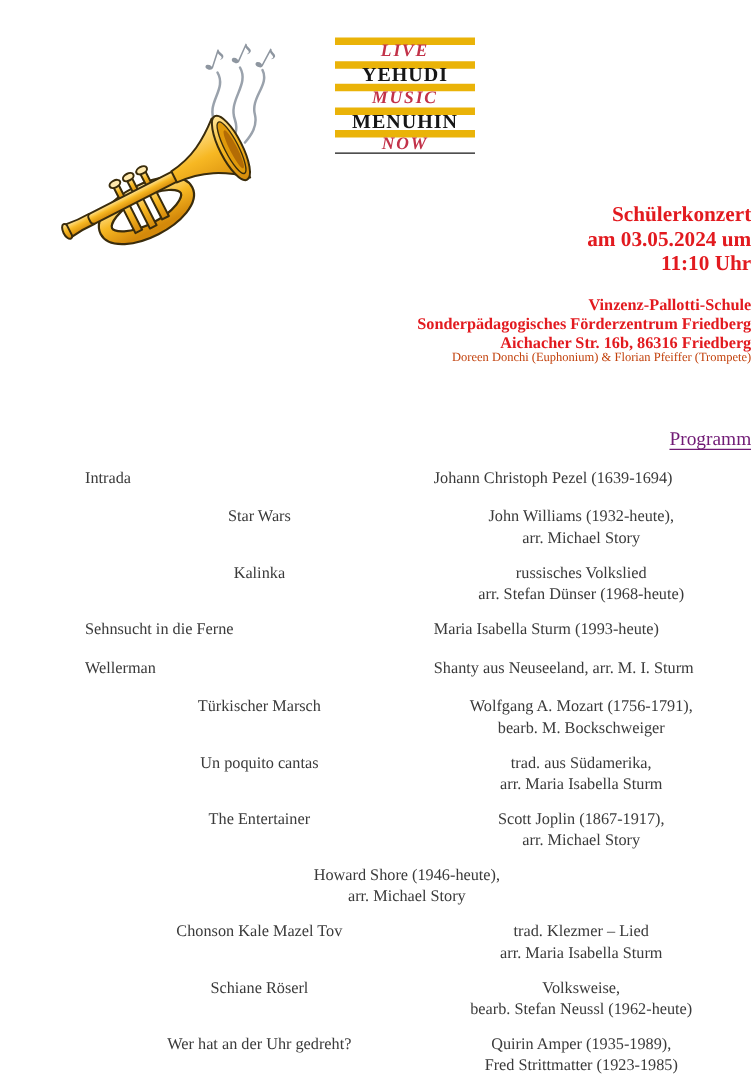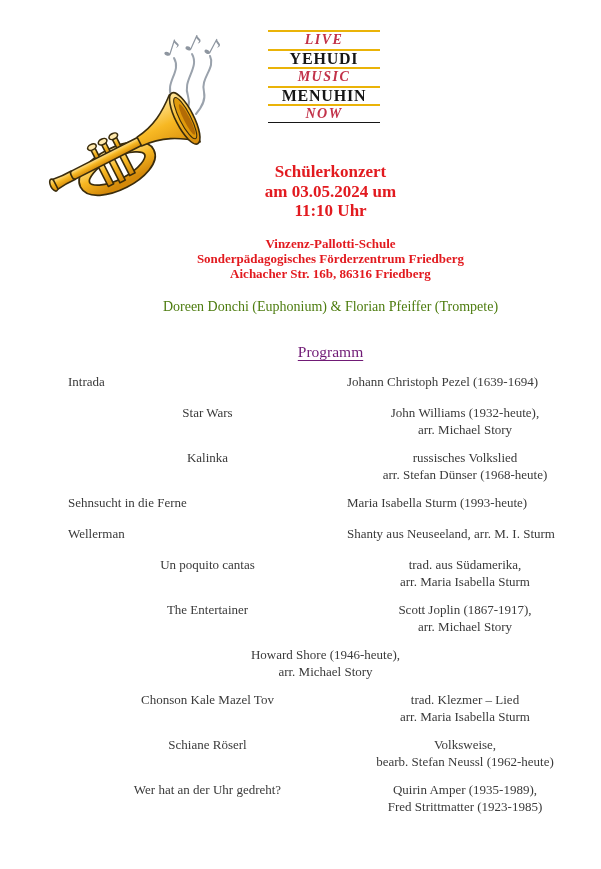--- a/index.html
+++ b/index.html
@@ -12,42 +12,42 @@
   }
   .page{position:absolute;inset:0;}
 
   
   .trumpet-art{position:absolute;left:28px;top:18px;width:205px;height:180px;}
 
   
   .logo{position:absolute;left:268px;top:30px;width:112px;}
   .logo-row{
     height:18.5px;
-    border-top:2px solid #eab308;
+    border-top:6px solid #eab308;
     display:flex;align-items:center;justify-content:center;
     box-sizing:border-box;
   }
   .logo-row:last-child{border-bottom:1px solid #161616;}
   .logo-word-black{
     font-weight:700;font-size:16px;letter-spacing:0.8px;
     color:#161616;line-height:1;
   }
   .logo-word-red{
     font-weight:700;font-style:italic;font-size:14px;letter-spacing:1.5px;
     color:#c23249;line-height:1;
   }
 
   
   .centered{
     position:absolute;left:60px;width:541px;
-    text-align:center;
+    text-align:right;
   }
   .title-block{top:162px;font-weight:700;font-size:17px;line-height:19.5px;color:#e21a1f;}
   .venue-block{top:236px;font-weight:700;font-size:13px;line-height:15.2px;color:#e21a1f;}
-  .performers{top:299px;font-size:14px;color:#4d7c0f;}
+  .performers{top:281px;font-size:10px;color:#c2410c;}
   .programm-heading{top:343px;font-size:15.5px;color:#701a75;}
   .programm-heading span{
     text-decoration:underline;
     text-underline-offset:3px;
     text-decoration-thickness:1px;
   }
 
   
   .program-list{
     position:absolute;left:68px;top:373px;right:18px;
@@ -182,20 +182,27 @@
         </div>
   </div>
 
   <div class="program-row">
     <div class="piece-title">Wellerman</div>
     <div class="piece-composer">
           <div>Shanty aus Neuseeland, arr. M. I. Sturm</div>
         </div>
   </div>
 
+  <div class="program-row double">
+    <div class="piece-title">Türkischer Marsch</div>
+    <div class="piece-composer">
+          <div>Wolfgang A. Mozart (1756-1791),</div>
+          <div>bearb. M. Bockschweiger</div>
+        </div>
+  </div>
 
   <div class="program-row double">
     <div class="piece-title">Un poquito cantas</div>
     <div class="piece-composer">
           <div>trad. aus Südamerika,</div>
           <div>arr. Maria Isabella Sturm</div>
         </div>
   </div>
 
   <div class="program-row double">

